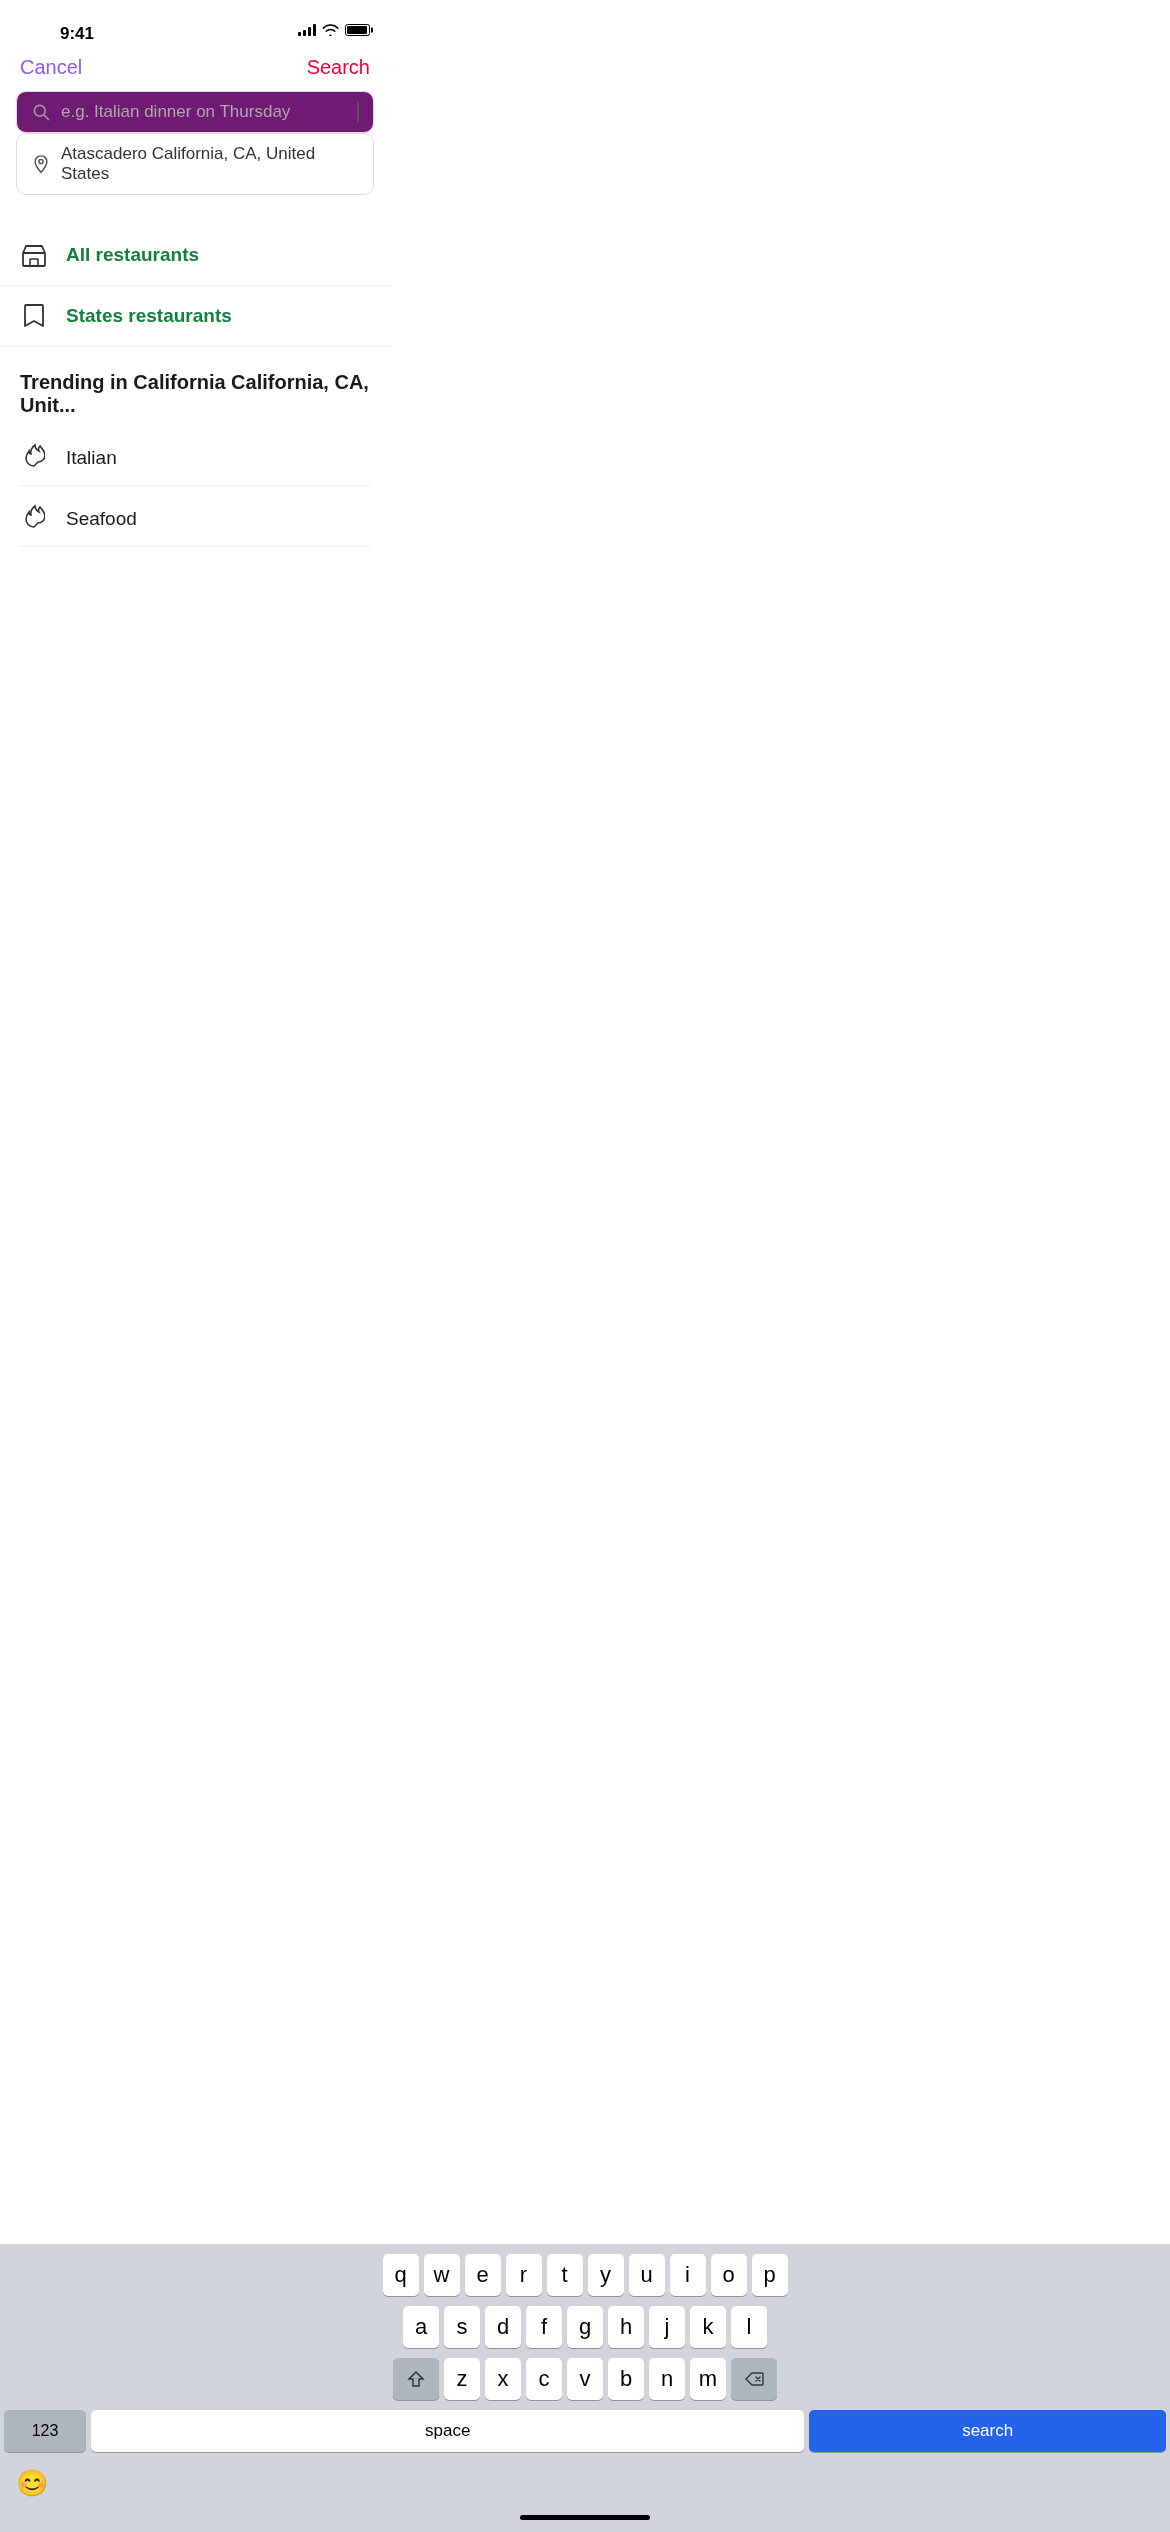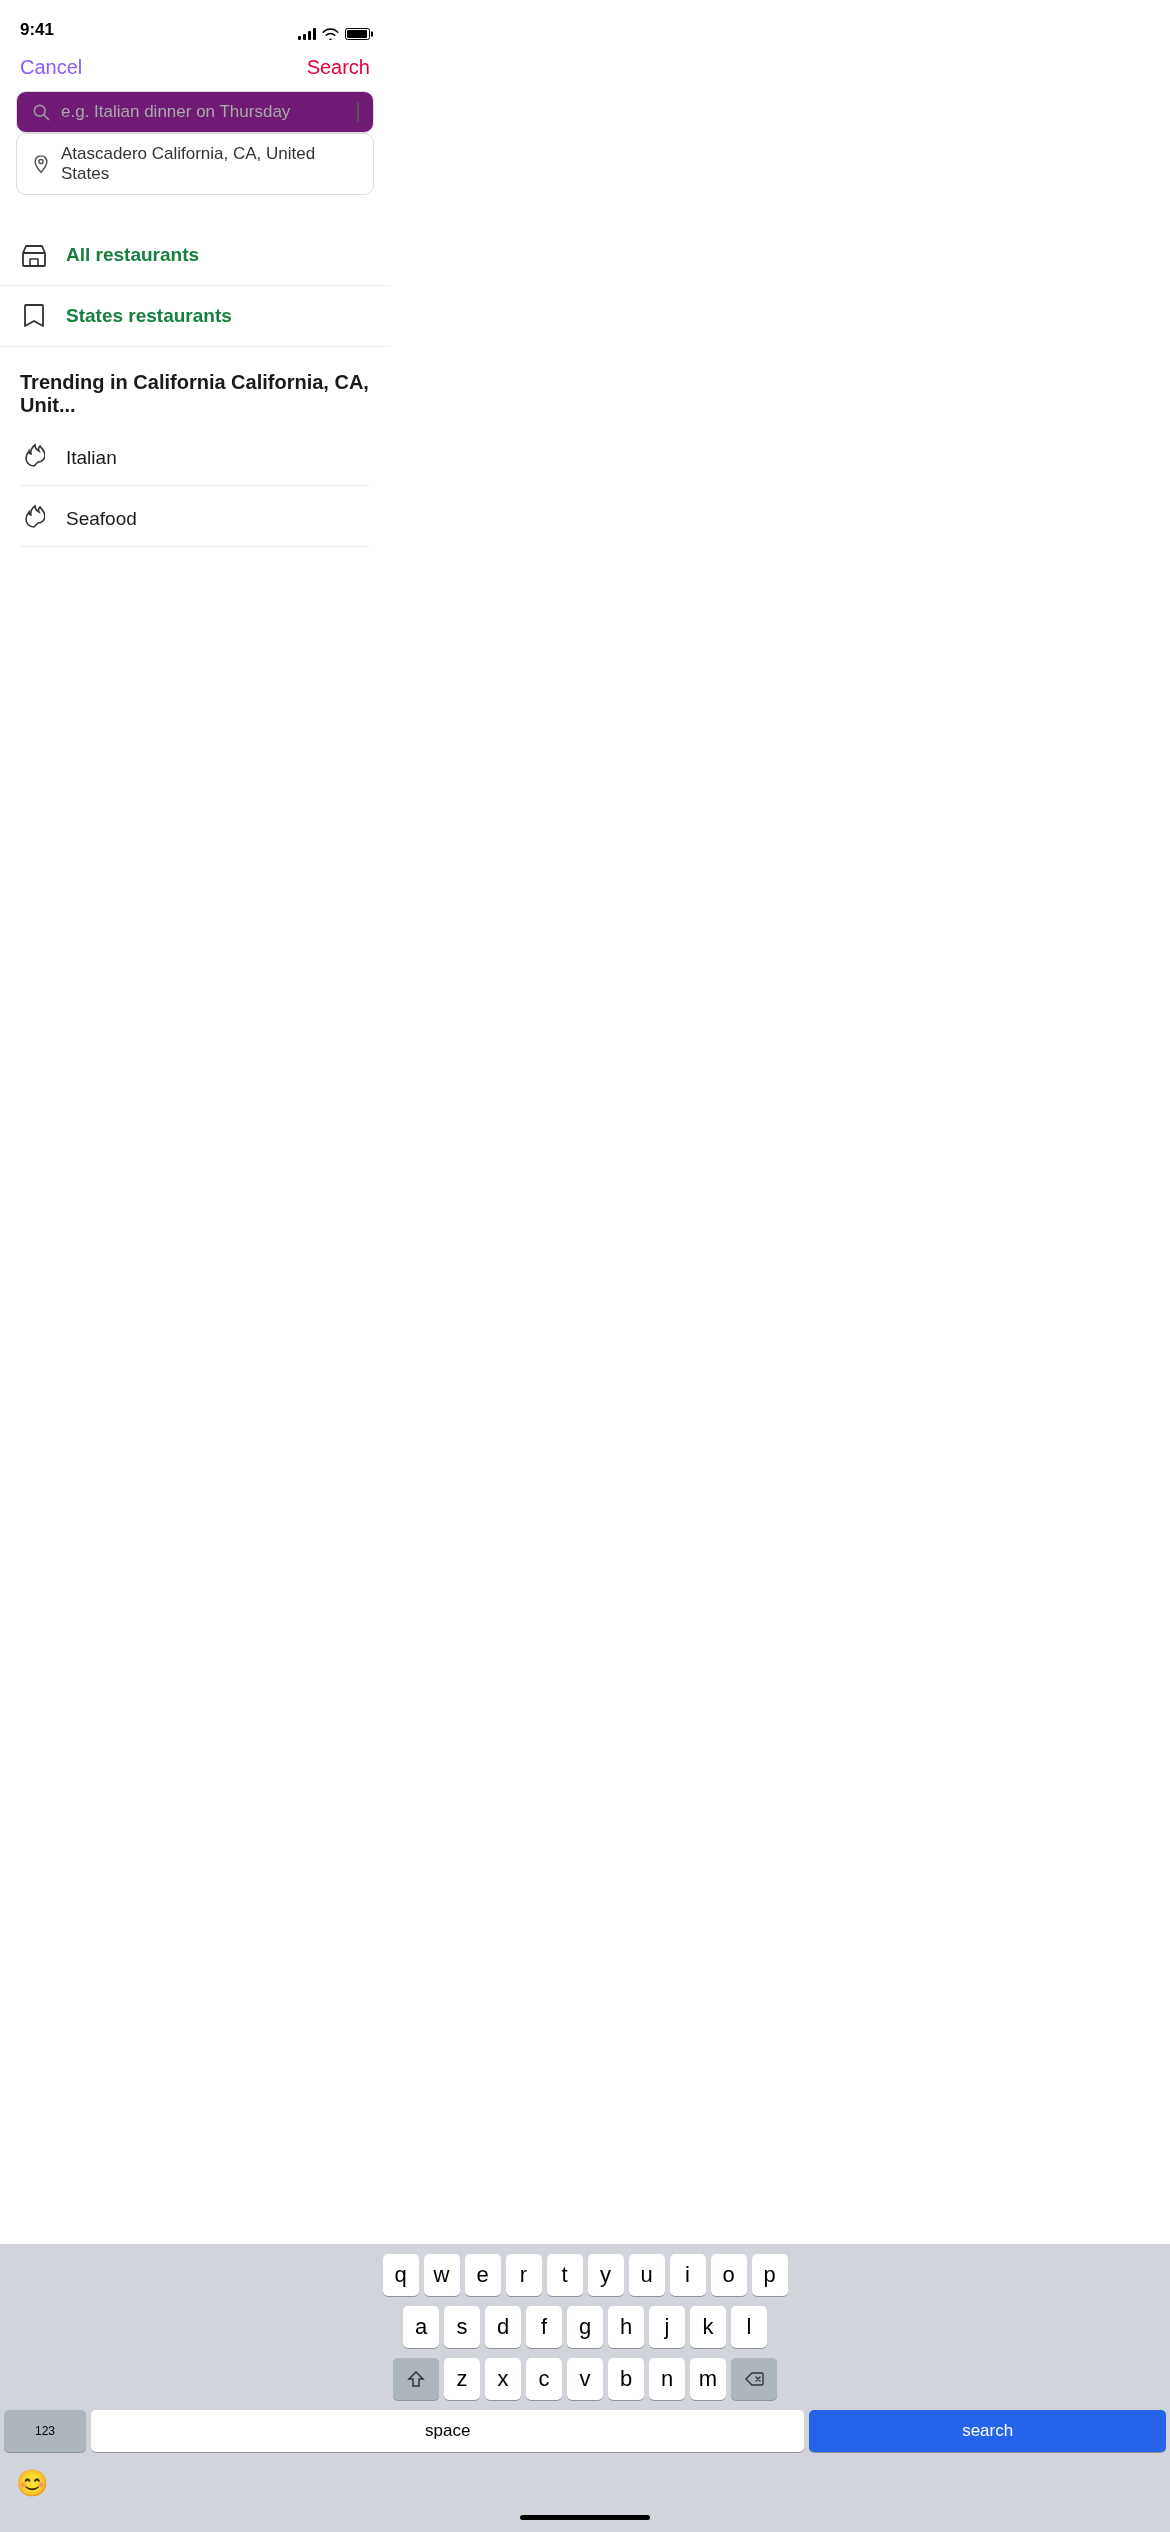--- a/index.html
+++ b/index.html
@@ -10,23 +10,24 @@
       height: 844px;
       font-family: -apple-system, 'SF Pro Text', 'Helvetica Neue', sans-serif;
       background: #fff;
       overflow: hidden;
     }
 
     
     .status-bar {
       display: flex;
       justify-content: space-between;
-      align-items: flex-end;
-      padding: 32px 20px 8px 20px;
+      align-items: flex-start;
+      padding: 24px 20px 8px 20px;
       height: 48px;
+      margin-left: 40px;
     }
 
     .status-time {
       font-size: 17px;
       font-weight: 600;
       color: #000;
     }
 
     .status-icons {
       display: flex;
@@ -289,21 +290,21 @@
     }
 
     .key-delete {
       flex: 1.5;
       max-width: 46px;
     }
 
     .key-123 {
       flex: 2;
       max-width: 82px;
-      font-size: 12px;
+      font-size: 16px;
     }
 
     .key-space {
       flex: 5;
       max-width: none;
       font-size: 17px;
     }
 
     .key-search-btn {
       flex: 2.5;

